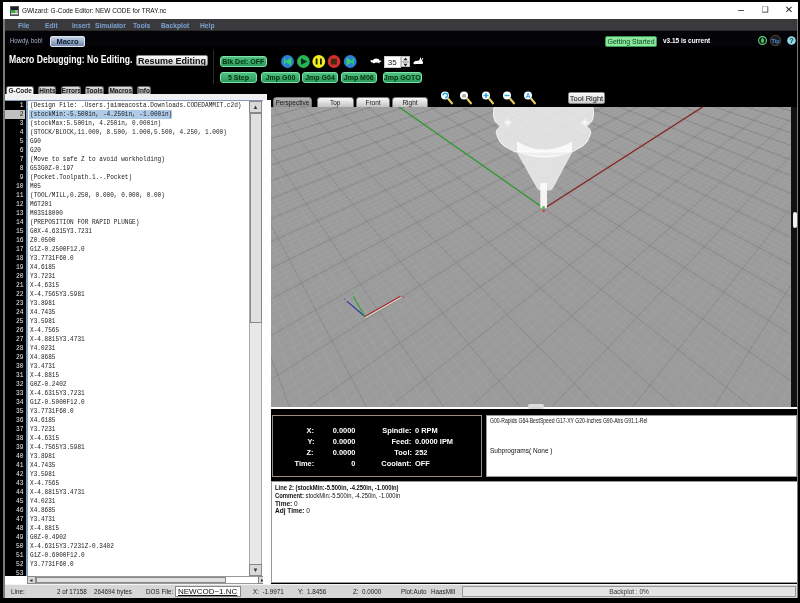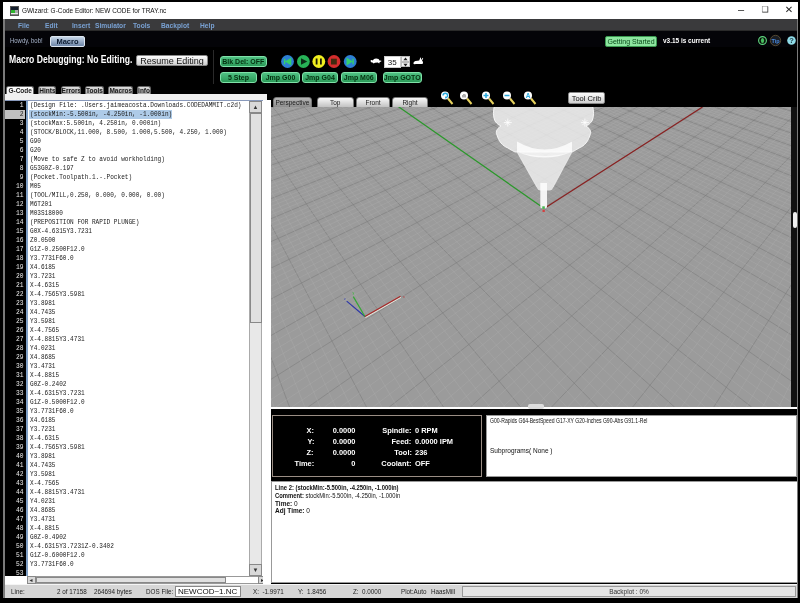--- a/index.html
+++ b/index.html
@@ -119,21 +119,21 @@
     <ellipse cx="6.5" cy="6.5" rx="1.6" ry="2.6" fill="#46bf5f"></ellipse>
     <circle cx="19.5" cy="6.5" r="5.2" fill="#191d24" stroke="#5a4c32" stroke-width="0.9"></circle>
     <text x="19.5" y="8.8" font-size="5.5" font-weight="bold" fill="#4a8adf" text-anchor="middle" font-family="Liberation Sans, sans-serif">Tip</text>
     <circle cx="35.5" cy="6.5" r="4.3" fill="#8fdce8"></circle>
     <text x="35.5" y="9" font-size="7.5" font-weight="bold" fill="#1a3540" text-anchor="middle" font-family="Liberation Sans, sans-serif">?</text>
   </svg>
 </div>
 
 <div class="abs" id="toolbar">
   <span class="abs" style="left:6px; top:6px; font-size:10.5px; font-weight:bold; color:#fff; transform:scaleX(0.82); transform-origin:left; white-space:pre;">Macro Debugging: No Editing.</span>
-  <div class="silverbtn" style="left:133px; top:7.5px; width:72px; height:11.5px; font-size:9px; font-weight:normal; line-height:10.5px;">Resume Editing</div>
+  <div class="silverbtn" style="left:133px; top:7.5px; width:72px; height:11.5px; font-size:9px; font-weight:bold; line-height:10.5px;">Resume Editing</div>
   <div class="abs" style="left:210px; top:3px; width:1px; height:34px; background:#2a2a2a;"></div>
 
   <div class="greenbtn" style="left:217px; top:9px; width:46.5px; height:11px; line-height:10px;">Blk Del: OFF</div>
 
   <svg class="abs" style="left:277px; top:7px;" width="78" height="15" viewBox="0 0 78 15">
     <circle cx="7.5" cy="7.5" r="6.4" fill="#2d7fd3"></circle>
     <path d="M4.6 4.8 L4.6 10.2 M10.6 4.8 L6.2 7.5 L10.6 10.2 Z" stroke="#35d06a" stroke-width="1.4" fill="#35d06a"></path>
     <circle cx="23.4" cy="7.5" r="6.4" fill="#27b357"></circle>
     <path d="M21 4.3 L27.3 7.5 L21 10.7 Z" fill="#0c2e18"></path>
     <circle cx="38.8" cy="7.5" r="6.4" fill="#f0ee1f"></circle>
@@ -329,21 +329,21 @@
       <line x1="7" y1="7.5" x2="11.5" y2="13" stroke="#e8d35e" stroke-width="2"></line>
       <circle cx="4" cy="4.5" r="4" fill="#fff"></circle>
       <path d="M1.5 4.5 L6.5 4.5" stroke="#29aadf" stroke-width="1.5"></path>
     </g>
     <g transform="translate(83,0)">
       <line x1="7" y1="7.5" x2="11.5" y2="13" stroke="#e8d35e" stroke-width="2"></line>
       <circle cx="4" cy="4.5" r="4" fill="#fff"></circle>
       <text x="4" y="7" font-size="6.5" font-weight="bold" fill="#29aadf" text-anchor="middle" font-family="Liberation Sans">A</text>
     </g>
   </svg>
-  <div class="abs silverbtn" style="left:297.5px; top:6px; width:37px; height:12px; font-size:7.5px; line-height:11px;">Tool Crib</div>
+  <div class="abs silverbtn" style="left:297.5px; top:6px; width:37px; height:12px; font-size:7.5px; line-height:11px;">Tool Right</div>
 </div>
 
 <div class="abs" id="viewport"></div>
 <svg class="abs" id="vpsvg" style="left:270.5px; top:107px;" width="520.5" height="300" viewBox="0 0 520.5 300">
 <path d="M0.0 250.3L18.5 300.0M0.0 117.7L95.5 300.0M0.0 44.5L172.5 300.0M1.5 0.0L249.5 300.0M33.1 0.0L326.5 300.0M64.7 0.0L403.5 300.0M96.3 0.0L480.5 300.0M127.9 0.0L520.5 274.2M159.4 0.0L520.5 228.0M191.0 0.0L520.5 189.9M222.6 0.0L520.5 157.9M254.2 0.0L520.5 130.7M285.8 -0.0L520.5 107.2M317.4 0.0L520.5 86.8M348.9 0.0L520.5 68.9M380.5 0.0L520.5 53.0M412.1 0.0L520.5 38.8M443.7 0.0L520.5 26.1M475.3 0.0L520.5 14.6M506.9 0.0L520.5 4.2M0.0 0.1L0.4 0.0M0.0 9.6L33.7 0.0M0.0 20.0L67.0 0.0M0.0 31.5L100.3 0.0M0.0 44.1L133.6 0.0M0.0 58.2L166.9 0.0M0.0 73.9L200.1 0.0M0.0 91.6L233.4 0.0M0.0 111.7L266.7 0.0M0.0 134.6L300.0 0.0M0.0 161.1L333.3 0.0M0.0 192.0L366.6 0.0M0.0 228.5L399.8 0.0M0.0 272.3L433.1 0.0M37.2 300.0L466.4 0.0M118.3 300.0L499.7 -0.0M199.4 300.0L520.5 11.2M280.6 300.0L520.5 48.0M361.7 300.0L520.5 99.7M442.8 300.0L520.5 177.4" stroke="rgba(125,125,125,0.85)" stroke-width="0.7" fill="none"></path>
 <path d="M0.0 2.0L7.1 0.0M0.0 3.8L13.8 0.0M0.0 5.7L20.4 0.0M0.0 7.7L27.1 0.0M0.0 11.6L40.4 0.0M0.0 13.7L47.0 0.0M0.0 15.8L53.7 0.0M0.0 17.9L60.4 0.0M0.0 22.2L73.7 0.0M0.0 24.5L80.3 0.0M0.0 26.8L87.0 0.0M0.0 29.1L93.6 0.0M0.0 33.9L107.0 0.0M0.0 36.4L113.6 0.0M0.0 38.9L120.3 0.0M0.0 41.5L126.9 0.0M0.0 46.8L140.2 0.0M0.0 49.6L146.9 0.0M0.0 52.4L153.5 -0.0M0.0 55.3L160.2 0.0M0.0 61.2L173.5 0.0M0.0 64.3L180.2 0.0M0.0 67.4L186.8 0.0M0.0 290.9L3.1 300.0M0.0 70.6L193.5 0.0M0.0 215.8L33.9 300.0M0.0 77.3L206.8 0.0M0.0 186.1L49.3 300.0M0.0 80.8L213.5 0.0M0.0 160.3L64.7 300.0M0.0 84.3L220.1 0.0M0.0 137.7L80.1 300.0M0.0 87.9L226.8 0.0M0.0 99.8L110.9 300.0M0.0 95.4L240.1 0.0M0.0 83.9L126.3 300.0M0.0 99.3L246.7 0.0M0.0 69.5L141.7 300.0M-0.0 103.4L253.4 0.0M0.0 56.4L157.1 300.0M0.0 107.5L260.1 0.0M0.0 33.7L187.9 300.0M0.0 116.0L273.4 0.0M0.0 23.7L203.3 300.0M0.0 120.5L280.0 0.0M0.0 14.5L218.7 300.0M0.0 125.1L286.7 0.0M0.0 6.0L234.1 300.0M0.0 129.8L293.3 0.0M7.8 0.0L264.9 300.0M0.0 139.6L306.6 0.0M14.2 0.0L280.3 300.0M0.0 144.7L313.3 0.0M20.5 0.0L295.7 300.0M0.0 150.0L320.0 0.0M26.8 0.0L311.1 300.0M0.0 155.5L326.6 0.0M39.4 0.0L341.9 300.0M0.0 166.9L339.9 0.0M45.7 0.0L357.3 300.0M0.0 172.9L346.6 0.0M52.1 0.0L372.7 300.0M0.0 179.0L353.2 0.0M58.4 0.0L388.1 300.0M0.0 185.4L359.9 0.0M71.0 0.0L418.9 300.0M0.0 198.8L373.2 0.0M77.3 0.0L434.3 300.0M0.0 205.8L379.9 0.0M83.6 0.0L449.7 300.0M0.0 213.1L386.5 0.0M90.0 0.0L465.1 300.0M0.0 220.7L393.2 0.0M102.6 0.0L495.9 300.0M0.0 236.6L406.5 0.0M108.9 0.0L511.3 300.0M0.0 245.0L413.2 0.0M115.2 0.0L520.5 295.5M0.0 253.8L419.8 0.0M121.5 0.0L520.5 284.6M0.0 262.9L426.5 0.0M134.2 0.0L520.5 264.2M-0.0 282.2L439.8 0.0M140.5 0.0L520.5 254.6M0.0 292.5L446.4 0.0M146.8 0.0L520.5 245.4M4.7 300.0L453.1 0.0M153.1 0.0L520.5 236.5M20.9 300.0L459.7 0.0M165.8 0.0L520.5 219.8M53.4 300.0L473.1 0.0M172.1 0.0L520.5 211.9M69.6 300.0L479.7 0.0M178.4 0.0L520.5 204.3M85.8 300.0L486.4 0.0M184.7 0.0L520.5 197.0M102.1 300.0L493.0 0.0M197.3 0.0L520.5 183.1M134.5 300.0L506.3 0.0M203.7 0.0L520.5 176.5M150.8 300.0L513.0 0.0M210.0 0.0L520.5 170.1M167.0 300.0L519.7 0.0M216.3 0.0L520.5 163.9M183.2 300.0L520.5 5.1M228.9 0.0L520.5 152.1M215.7 300.0L520.5 17.7M235.2 0.0L520.5 146.5M231.9 300.0L520.5 24.6M241.6 0.0L520.5 141.1M248.1 300.0L520.5 31.9M247.9 0.0L520.5 135.8M264.3 300.0L520.5 39.7M260.5 0.0L520.5 125.7M296.8 300.0L520.5 56.9M266.8 0.0L520.5 120.9M313.0 300.0L520.5 66.5M273.1 0.0L520.5 116.2M329.3 300.0L520.5 76.7M279.5 0.0L520.5 111.7M345.5 300.0L520.5 87.8M292.1 0.0L520.5 102.9M377.9 300.0L520.5 112.6M298.4 0.0L520.5 98.7M394.2 300.0L520.5 126.7M304.7 0.0L520.5 94.6M410.4 300.0L520.5 142.0M311.0 0.0L520.5 90.7M426.6 300.0L520.5 158.9M323.7 0.0L520.5 83.0M459.1 300.0L520.5 197.8M330.0 0.0L520.5 79.3M475.3 300.0L520.5 220.6M336.3 0.0L520.5 75.8M491.5 300.0L520.5 246.1M342.6 0.0L520.5 72.3M507.7 300.0L520.5 274.8M355.3 0.0L520.5 65.5M361.6 0.0L520.5 62.3M367.9 0.0L520.5 59.1M374.2 0.0L520.5 56.0M386.8 0.0L520.5 50.0M393.2 0.0L520.5 47.1M399.5 0.0L520.5 44.3M405.8 0.0L520.5 41.5M418.4 0.0L520.5 36.1M424.7 0.0L520.5 33.5M431.1 0.0L520.5 31.0M437.4 0.0L520.5 28.5M450.0 0.0L520.5 23.7M456.3 0.0L520.5 21.3M462.6 0.0L520.5 19.1M469.0 0.0L520.5 16.8M481.6 0.0L520.5 12.4M487.9 0.0L520.5 10.3M494.2 0.0L520.5 8.2M500.5 0.0L520.5 6.2M513.2 0.0L520.5 2.2M519.5 0.0L520.5 0.3" stroke="rgba(172,172,172,0.65)" stroke-width="0.6" fill="none"></path>
 
   <line x1="126.5" y1="-1" x2="272.5" y2="101" stroke="#2a9a2a" stroke-width="1.2"></line>
   <line x1="275.5" y1="100" x2="431.5" y2="0" stroke="#8a2020" stroke-width="1.2"></line>
 
@@ -385,21 +385,21 @@
   <div class="drotext" style="top:10.5px; right:126px;">0.0000</div>
   <div class="drotext" style="top:21.5px; right:126px;">0.0000</div>
   <div class="drotext" style="top:32.5px; right:126px;">0.0000</div>
   <div class="drotext" style="top:43px; right:126px;">0</div>
   <div class="drotext" style="top:10.5px; right:69.5px;">Spindle:</div>
   <div class="drotext" style="top:21.5px; right:69.5px;">Feed:</div>
   <div class="drotext" style="top:32.5px; right:69.5px;">Tool:</div>
   <div class="drotext" style="top:43px; right:69.5px;">Coolant:</div>
   <div class="drotext" style="top:10.5px; left:142px;">0 RPM</div>
   <div class="drotext" style="top:21.5px; left:142px;">0.0000 IPM</div>
-  <div class="drotext" style="top:32.5px; left:142px;">236</div>
+  <div class="drotext" style="top:32.5px; left:142px;">252</div>
   <div class="drotext" style="top:43px; left:142px;">OFF</div>
 </div>
 
 <div class="abs" id="gcodespanel">
   <div class="ptext" style="left:3px; top:1px; transform:scaleX(0.78);">G00-Rapids G64-BestSpeed G17-XY G20-Inches G90-Abs G91.1-Rel</div>
   <div class="ptext" style="left:3px; top:31px;">Subprograms( None )</div>
 </div>
 
 <div class="abs" id="infopanel">
   <div class="ptext" style="left:3px; top:2px; font-weight:bold; transform:scaleX(0.9);">Line 2: (stockMin:-5.500in, -4.250in, -1.000in)</div>
@@ -411,18 +411,18 @@
 <div class="abs" id="statusbar">
   <span class="stext" style="left:8px; top:3px;">Line:</span>
   <span class="stext" style="left:54px; top:3px;">2 of 17158</span>
   <span class="stext" style="left:91px; top:3px;">264694 bytes</span>
   <span class="stext" style="left:143px; top:3px;">DOS File:</span>
   <span class="stext" style="left:250px; top:3px;">X:  -1.9971</span>
   <span class="stext" style="left:295px; top:3px;">Y:  1.8456</span>
   <span class="stext" style="left:350px; top:3px;">Z:  0.0000</span>
   <span class="stext" style="left:398px; top:3px;">Plot:Auto</span>
   <span class="stext" style="left:428px; top:3px;">HaasMill</span>
-  <div class="abs" style="left:172px; top:0.5px; width:66px; height:11.5px; background:#fff; border:1px solid #888; font-size:8px; color:#111; line-height:10.5px; padding-left:2px;">NEWCOD~1.NC</div>
+  <div class="abs" style="left:172px; top:0.5px; width:66px; height:11.5px; background:#fff; border:1px solid #888; font-size:8px; color:#111; line-height:10.5px; padding-left:2px;text-decoration:underline;">NEWCOD~1.NC</div>
   <div class="abs" style="left:459px; top:0.5px; width:334px; height:11.5px; background:#e4e4e4; border:1px solid #999; font-size:6.5px; color:#333; text-align:center; line-height:10.5px;">Backplot : 0%</div>
 </div>
 
 <div class="abs" id="lborder"></div>
 <div class="abs" id="rborder"></div>
 
 </body></html>

